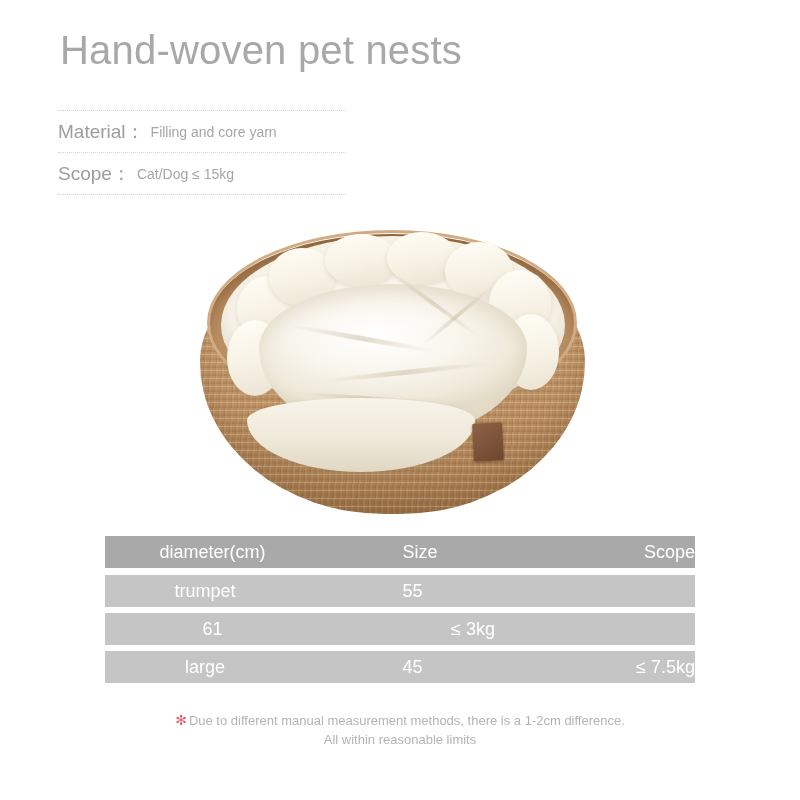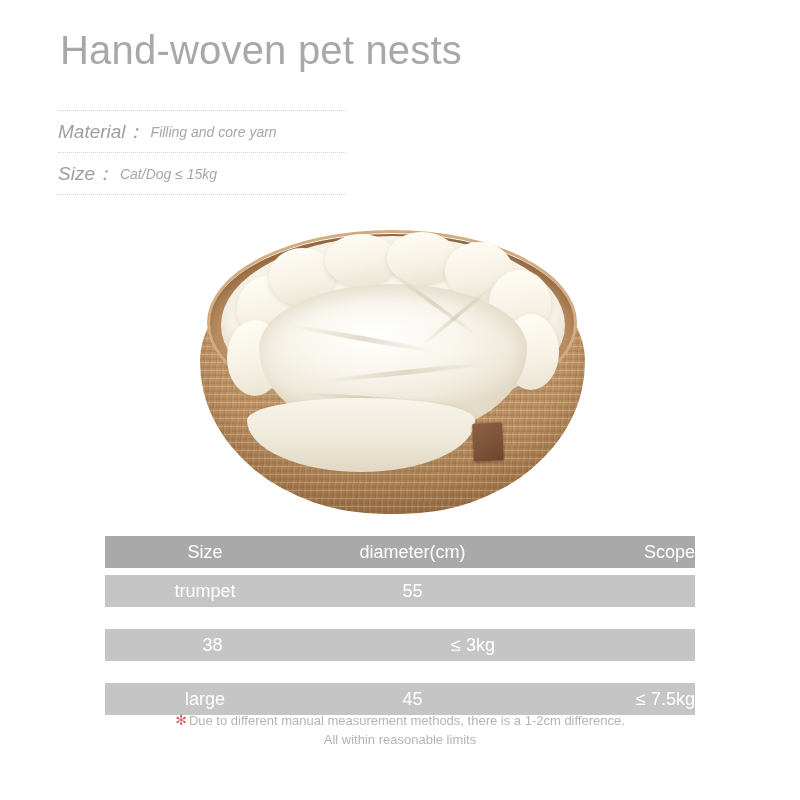--- a/index.html
+++ b/index.html
@@ -26,21 +26,20 @@
     letter-spacing: 0.2px;
     white-space: nowrap;
   }
 
   
   .spec-list {
     position: absolute;
     left: 58px;
     top: 110px;
     width: 288px;
-    font-style: italic;
   }
   .spec-divider {
     height: 0;
     border-top: 1px dotted #d5d5d5;
     width: 100%;
   }
   .spec-row {
     height: 41px;
     display: flex;
     align-items: center;
@@ -213,21 +212,21 @@
   .size-table {
     position: absolute;
     left: 105px;
     top: 536px;
     width: 590px;
   }
   .table-row {
     display: flex;
     align-items: center;
     height: 32px;
-    margin-bottom: 22px;
+    margin-bottom: 6px;
   }
   .table-row.header-row {
     background: #a9a9a9;
     margin-bottom: 7px;
   }
   .table-row.data-row {
     background: #c5c5c5;
   }
   .cell {
     color: #ffffff;
@@ -268,21 +267,21 @@
   <div class="spec-divider"></div>
 
   <div class="spec-row">
     <span class="spec-label">Material：</span>
     <span class="spec-value">Filling and core yarn</span>
   </div>
 
   <div class="spec-divider"></div>
 
   <div class="spec-row">
-    <span class="spec-label">Size：</span>
+    <span class="spec-label">Scope：</span>
     <span class="spec-value">Cat/Dog ≤ 15kg</span>
   </div>
 
   <div class="spec-divider"></div>
 </div>
 
 <div class="product-photo">
   <div class="photo-stage">
 
     <div class="basket-body">
@@ -314,32 +313,32 @@
 
     <div class="cushion-front-lip"></div>
 
     <div class="leather-tag"></div>
   </div>
 </div>
 
 <div class="size-table">
 
   <div class="table-row header-row">
+    <span class="cell col-diam">diameter(cm)</span>
     <span class="cell col-size">Size</span>
-    <span class="cell col-diam">diameter(cm)</span>
     <span class="cell col-scope">Scope</span>
   </div>
 
   <div class="table-row data-row">
     <span class="cell col-size">trumpet</span>
     <span class="cell col-diam">55</span>
   </div>
 
   <div class="table-row data-row">
-    <span class="cell col-diam">38</span>
+    <span class="cell col-diam">61</span>
     <span class="cell col-scope">≤ 3kg</span>
   </div>
 
   <div class="table-row data-row">
     <span class="cell col-size">large</span>
     <span class="cell col-diam">45</span>
     <span class="cell col-scope">≤ 7.5kg</span>
   </div>
 </div>
 

